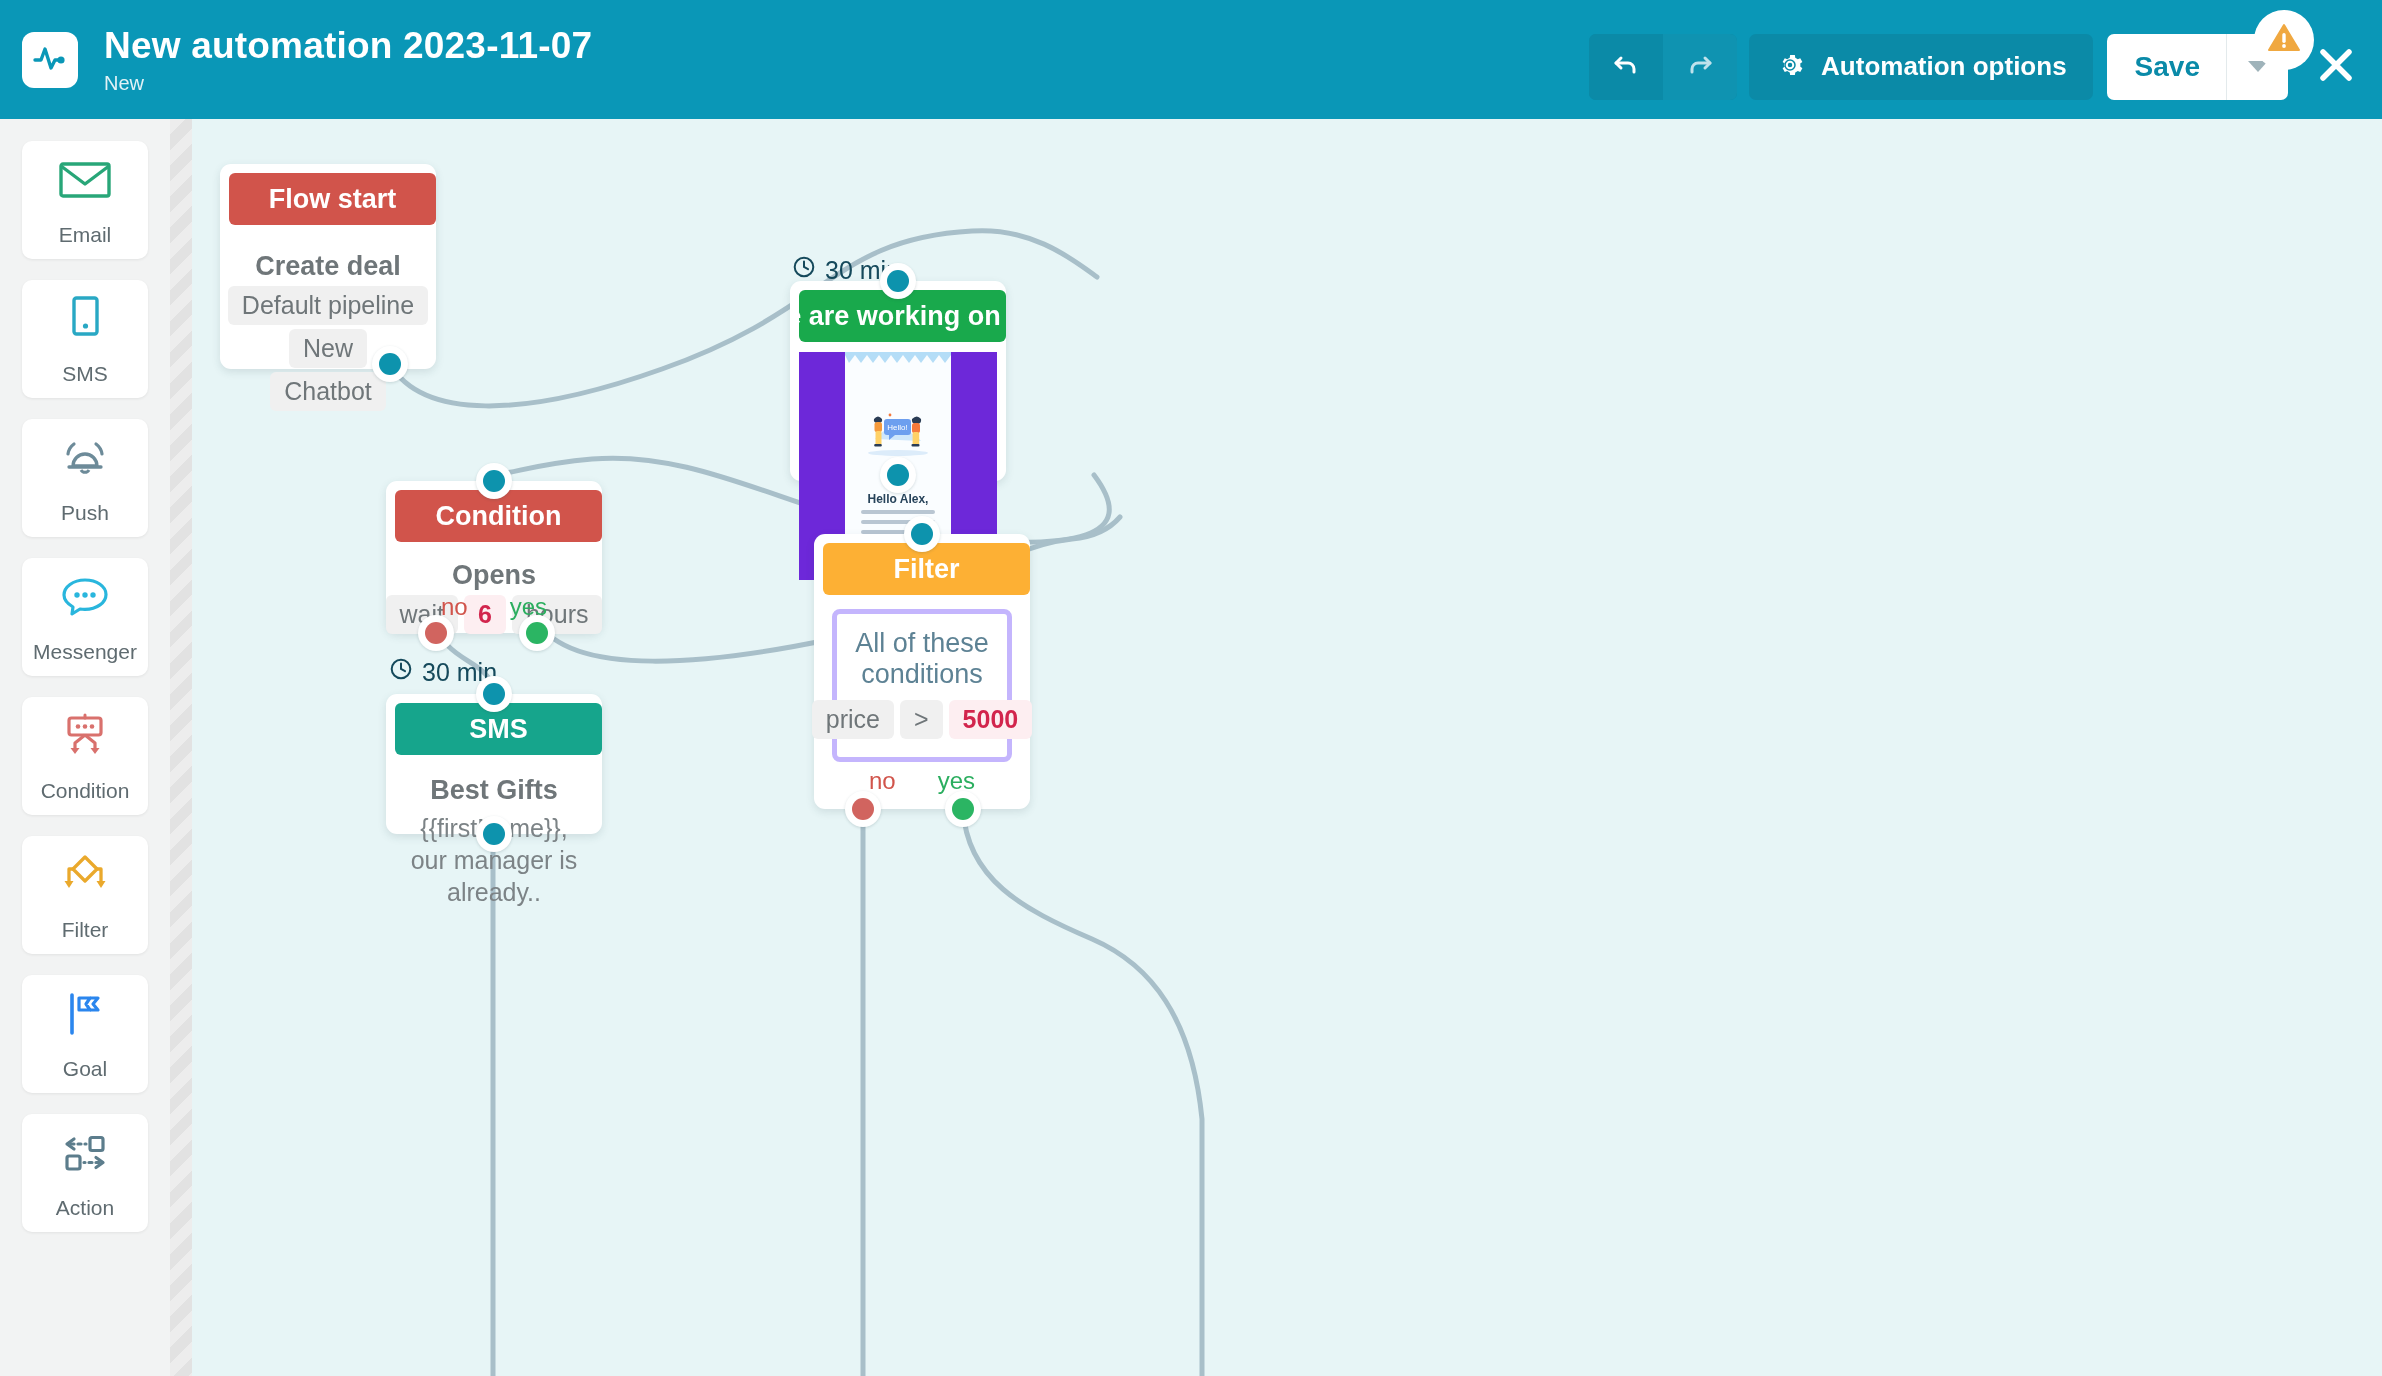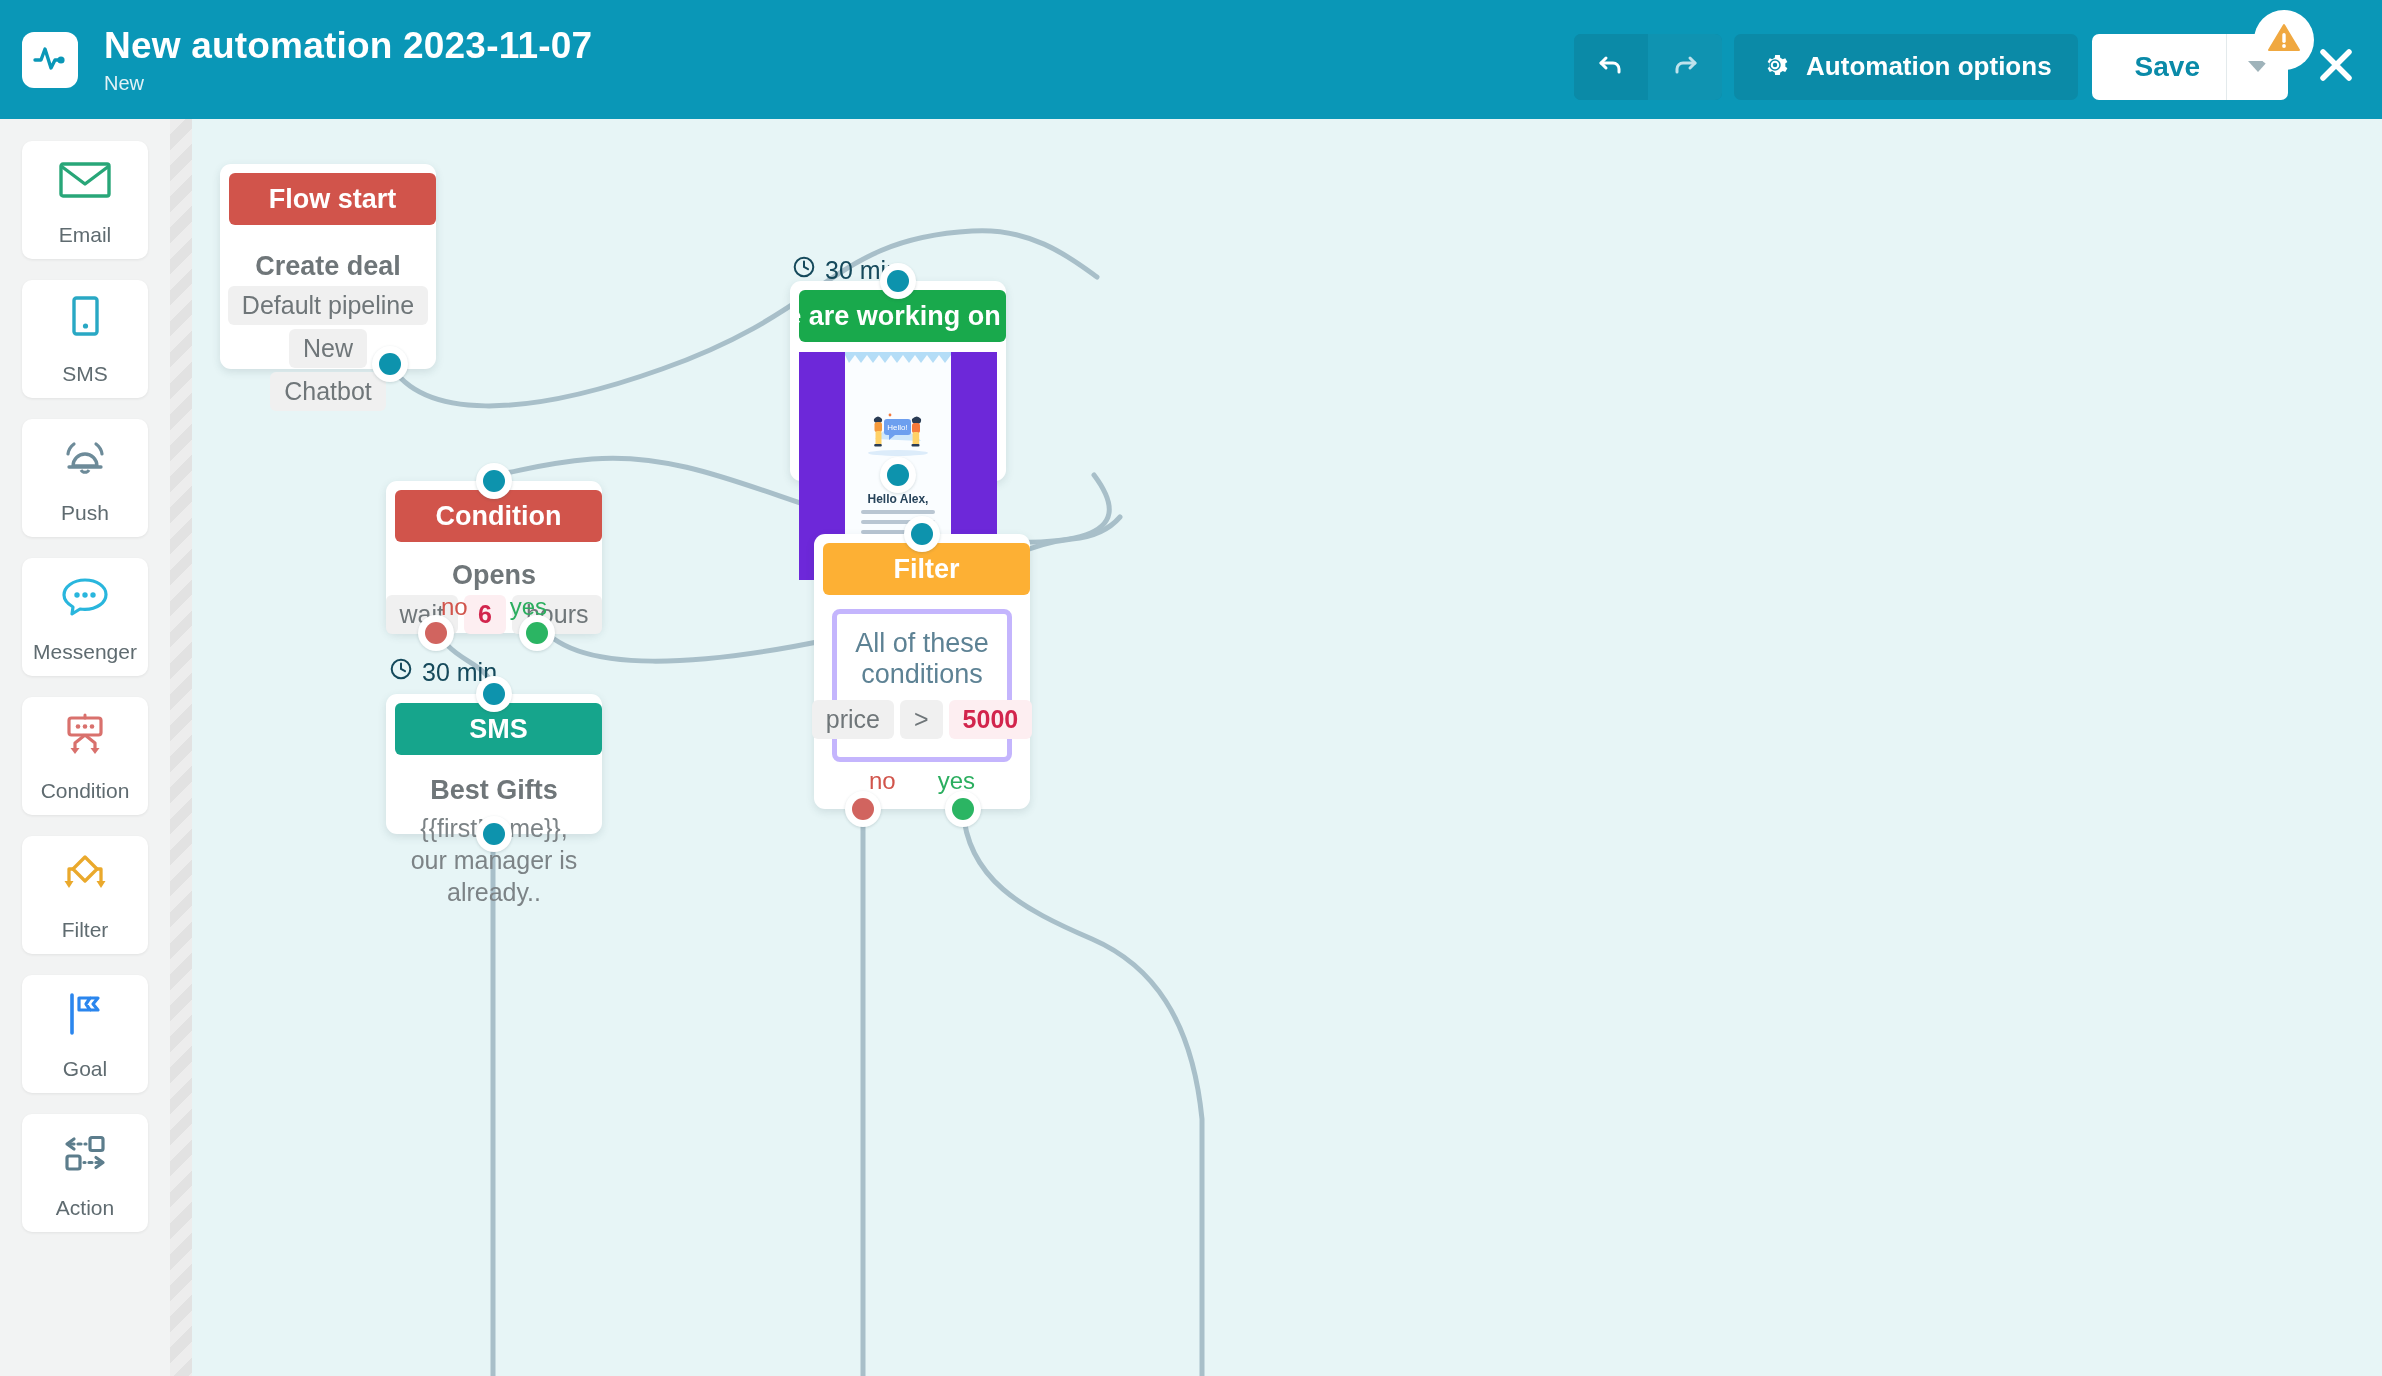--- a/index.html
+++ b/index.html
@@ -48,21 +48,21 @@
     height: 66px; background: #0b8aa7; border-radius: 7px;
     display: flex; align-items: center; gap: 16px;
     padding: 0 26px; cursor: pointer; margin-right: 14px;
   }
   .opt-btn-label { color: #fff; font-size: 26px; font-weight: 700; white-space: nowrap; }
   .save-wrap {
     position: relative; display: flex; height: 66px;
     background: #ffffff; border-radius: 7px; margin-right: 26px;
   }
   .save-btn {
-    display: flex; align-items: center; padding: 0 26px 0 43px;
+    display: flex; align-items: center; padding: 0 26px 0 28px;
     cursor: pointer;
   }
   .save-label { color: #0a8aa8; font-size: 28px; font-weight: 700; }
   .save-caret {
     width: 62px; display: flex; align-items: center; justify-content: center;
     border-left: 1px solid #e3eaec; cursor: pointer;
   }
   .caret-tri {
     width: 0; height: 0;
     border-left: 10px solid transparent; border-right: 10px solid transparent;

